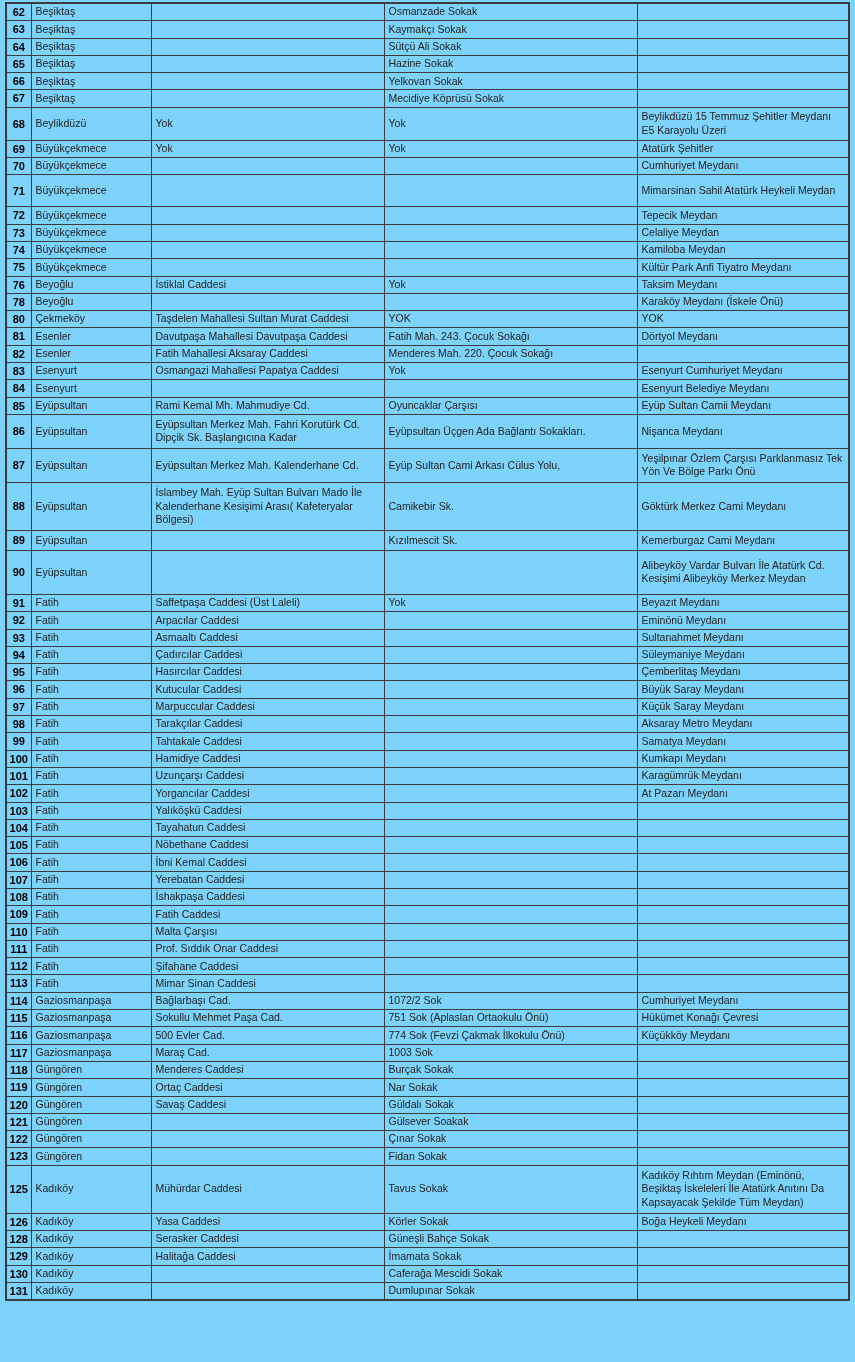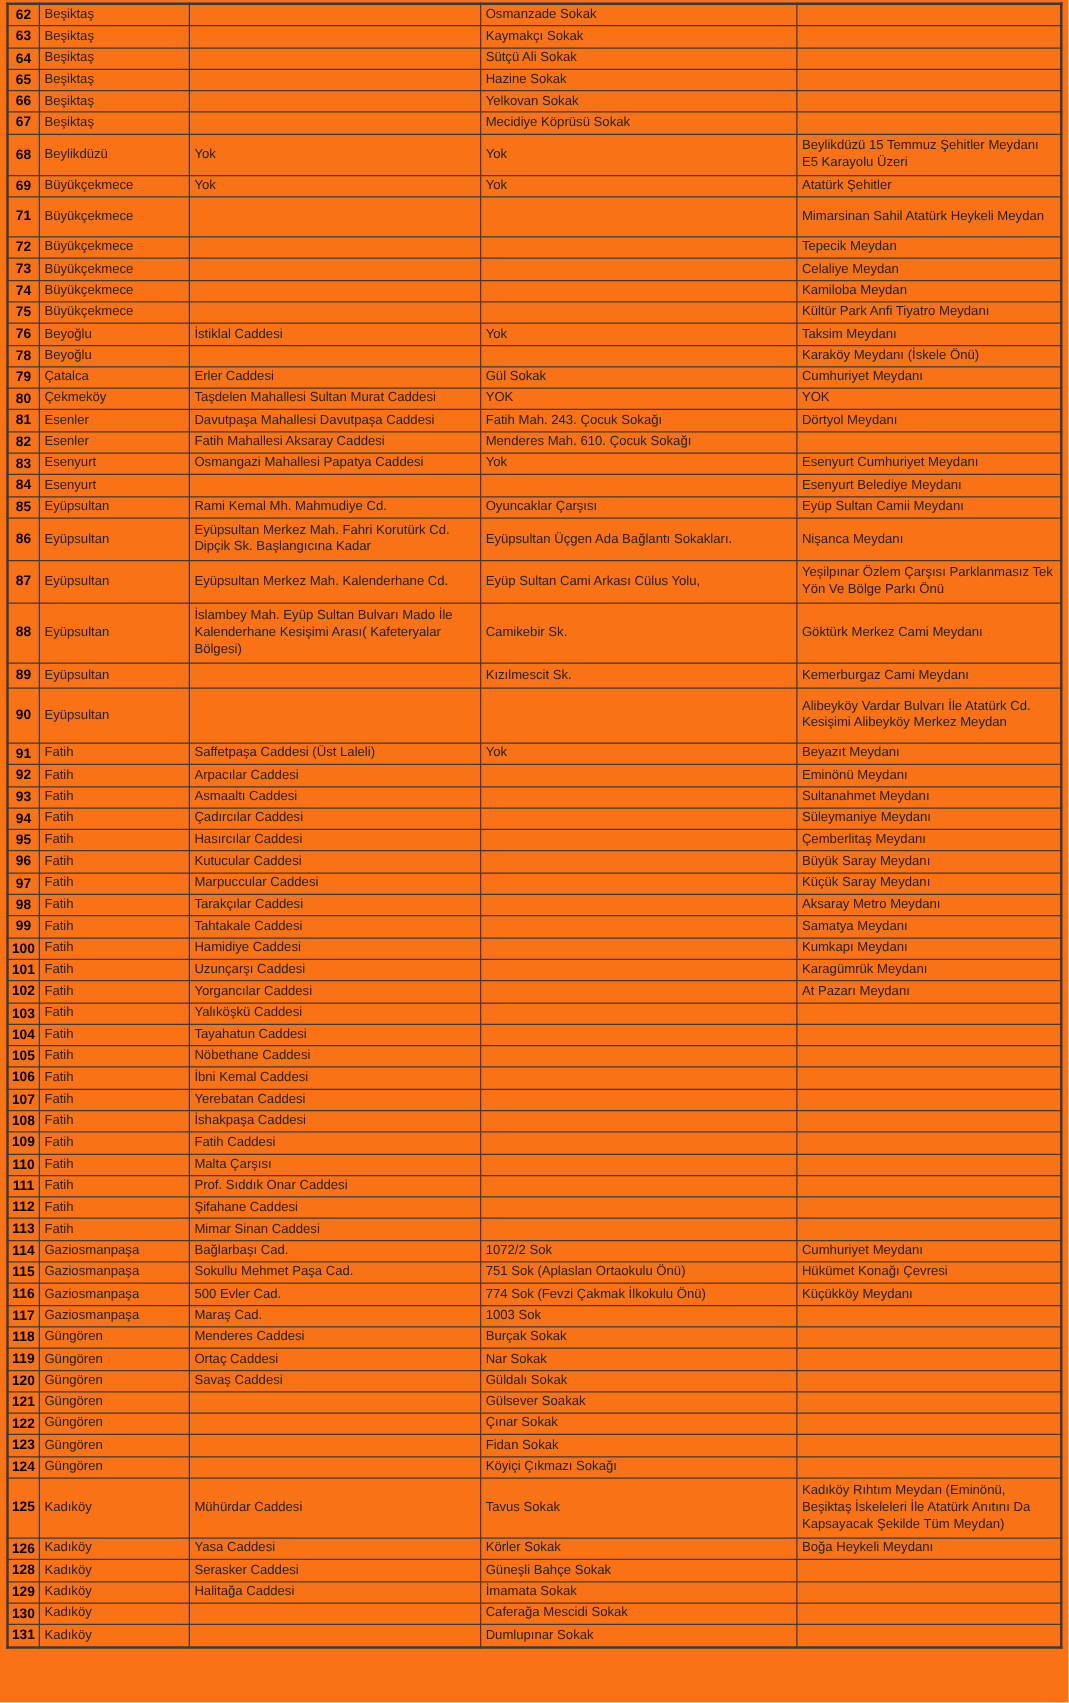--- a/index.html
+++ b/index.html
@@ -5,21 +5,21 @@
   html, body {
     margin: 0;
     padding: 0;
     background: #ffffff;
     width: 855px;
   }
   .page {
     position: relative;
     width: 855px;
     height: 1362px;
-    background: #f97316;
+    background: #7dd3fc;
     overflow: hidden;
   }
   table.grid {
     position: absolute;
     left: 5px;
     top: 2px;
     width: 843px;
     border-collapse: collapse;
     table-layout: fixed;
     font-family: "Liberation Sans", sans-serif;
@@ -106,20 +106,27 @@
           <td>Yok</td>
           <td>Beylikdüzü 15 Temmuz Şehitler Meydanı E5 Karayolu Üzeri</td>
         </tr>
         <tr>
           <td class="num">69</td>
           <td>Büyükçekmece</td>
           <td>Yok</td>
           <td>Yok</td>
           <td>Atatürk Şehitler</td>
         </tr>
+        <tr>
+          <td class="num">70</td>
+          <td>Büyükçekmece</td>
+          <td></td>
+          <td></td>
+          <td>Cumhuriyet Meydanı</td>
+        </tr>
         <tr style="height: 32px;">
           <td class="num">71</td>
           <td>Büyükçekmece</td>
           <td></td>
           <td></td>
           <td>Mimarsinan Sahil Atatürk Heykeli Meydan</td>
         </tr>
         <tr>
           <td class="num">72</td>
           <td>Büyükçekmece</td>
@@ -154,47 +161,40 @@
           <td>İstiklal Caddesi</td>
           <td>Yok</td>
           <td>Taksim Meydanı</td>
         </tr>
         <tr>
           <td class="num">78</td>
           <td>Beyoğlu</td>
           <td></td>
           <td></td>
           <td>Karaköy Meydanı (İskele Önü)</td>
-        </tr>
-        <tr>
-          <td class="num">79</td>
-          <td>Çatalca</td>
-          <td>Erler Caddesi</td>
-          <td>Gül Sokak</td>
-          <td>Cumhuriyet Meydanı</td>
         </tr>
         <tr>
           <td class="num">80</td>
           <td>Çekmeköy</td>
           <td>Taşdelen Mahallesi Sultan Murat Caddesi</td>
           <td>YOK</td>
           <td>YOK</td>
         </tr>
         <tr>
           <td class="num">81</td>
           <td>Esenler</td>
           <td>Davutpaşa Mahallesi Davutpaşa Caddesi</td>
           <td>Fatih Mah. 243. Çocuk Sokağı</td>
           <td>Dörtyol Meydanı</td>
         </tr>
         <tr>
           <td class="num">82</td>
           <td>Esenler</td>
           <td>Fatih Mahallesi Aksaray Caddesi</td>
-          <td>Menderes Mah. 610. Çocuk Sokağı</td>
+          <td>Menderes Mah. 220. Çocuk Sokağı</td>
           <td></td>
         </tr>
         <tr>
           <td class="num">83</td>
           <td>Esenyurt</td>
           <td>Osmangazi Mahallesi Papatya Caddesi</td>
           <td>Yok</td>
           <td>Esenyurt Cumhuriyet Meydanı</td>
         </tr>
         <tr>
@@ -470,27 +470,20 @@
           <td>Çınar Sokak</td>
           <td></td>
         </tr>
         <tr>
           <td class="num">123</td>
           <td>Güngören</td>
           <td></td>
           <td>Fidan Sokak</td>
           <td></td>
         </tr>
-        <tr>
-          <td class="num">124</td>
-          <td>Güngören</td>
-          <td></td>
-          <td>Köyiçi Çıkmazı Sokağı</td>
-          <td></td>
-        </tr>
         <tr style="height: 48px;">
           <td class="num">125</td>
           <td>Kadıköy</td>
           <td>Mühürdar Caddesi</td>
           <td>Tavus Sokak</td>
           <td>Kadıköy Rıhtım Meydan (Eminönü, Beşiktaş İskeleleri İle Atatürk Anıtını Da Kapsayacak Şekilde Tüm Meydan)</td>
         </tr>
         <tr>
           <td class="num">126</td>
           <td>Kadıköy</td>

